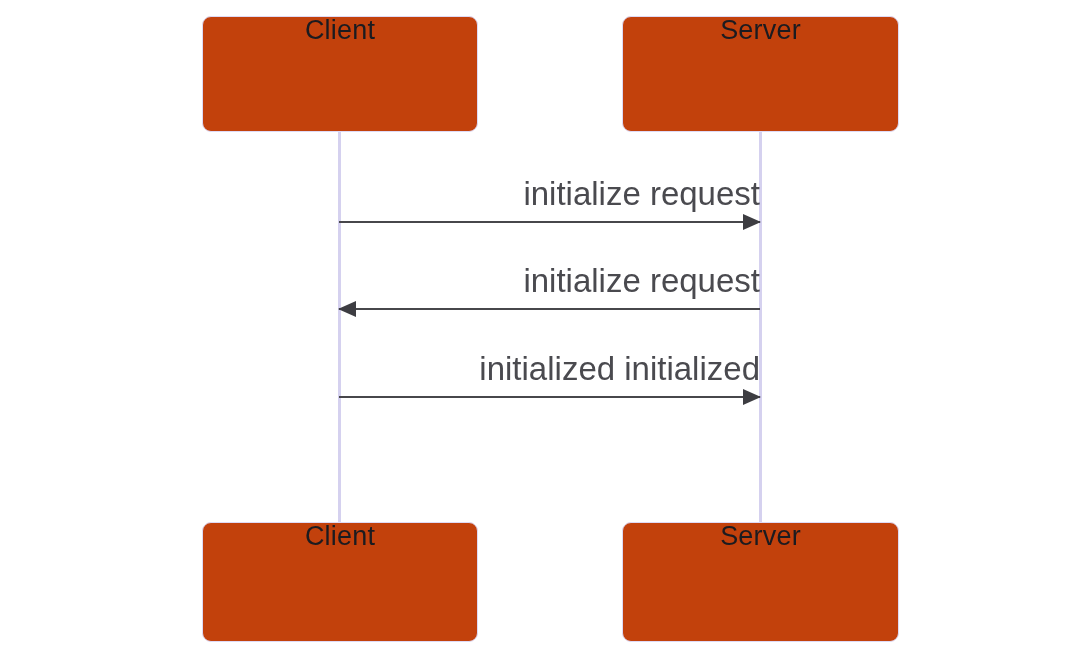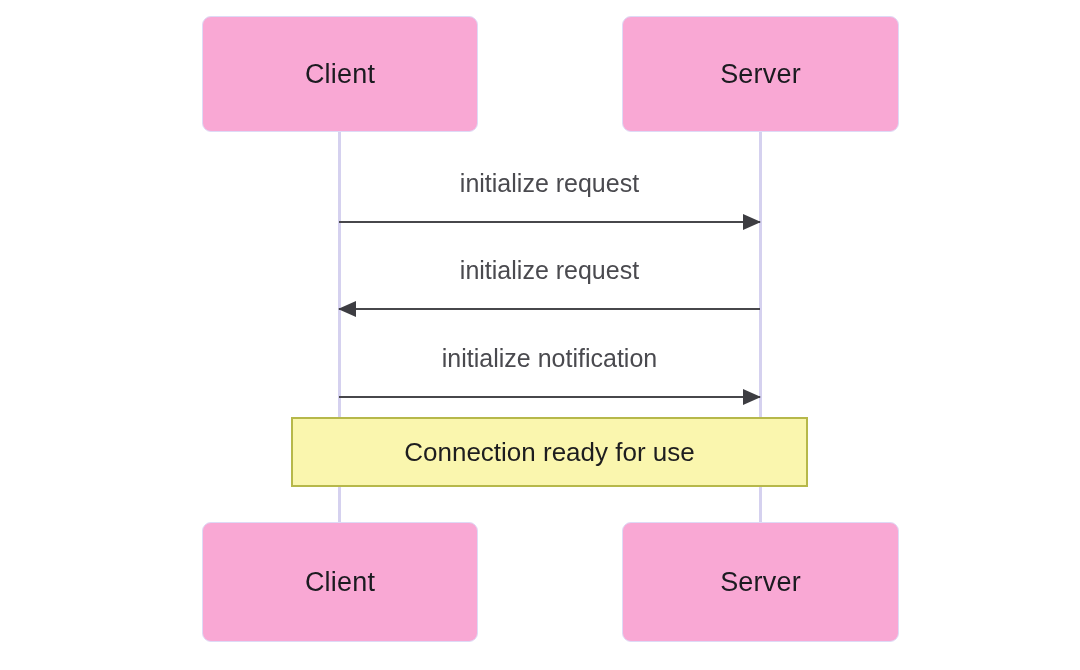--- a/index.html
+++ b/index.html
@@ -27,25 +27,24 @@
     background: #d5d1ef;
     z-index: 1;
   }
   .lifeline-client { left: 338px; top: 131px; height: 392px; }
   .lifeline-server { left: 759px; top: 131px; height: 392px; }
 
   
   .participant {
     position: absolute;
     box-sizing: border-box;
-    background: #f9a8d4;
+    background: #c2410c;
     border: 1px solid #dedaf6;
     border-radius: 9px;
     display: flex;
-    align-items: center;
     justify-content: center;
     z-index: 3;
   }
   .participant-label {
     font-size: 27px;
     color: #1b1b20;
     font-weight: 400;
     letter-spacing: 0.2px;
     line-height: 1;
   }
@@ -80,23 +79,23 @@
     border-left: 18px solid #3d3d42;
   }
   .arrowhead-left {
     left: -1px;
     border-right: 18px solid #3d3d42;
   }
   .message-label {
     position: absolute;
     left: 0;
     width: 100%;
-    bottom: 24px;
-    text-align: center;
-    font-size: 25px;
+    bottom: 9px;
+    text-align: right;
+    font-size: 33px;
     color: #4a4a4f;
     line-height: 1.1;
     white-space: nowrap;
   }
 
   .msg-1 { left: 339px; top: 221px; width: 421px; }
   .msg-2 { left: 339px; top: 308px; width: 421px; }
   .msg-3 { left: 339px; top: 396px; width: 421px; }
 
   
@@ -143,28 +142,25 @@
     <div class="arrowhead arrowhead-right"></div>
   </div>
 
   <div class="message msg-2">
     <div class="message-label">initialize request</div>
     <div class="message-line"></div>
     <div class="arrowhead arrowhead-left"></div>
   </div>
 
   <div class="message msg-3">
-    <div class="message-label">initialize notification</div>
+    <div class="message-label">initialized initialized</div>
     <div class="message-line"></div>
     <div class="arrowhead arrowhead-right"></div>
   </div>
 
-  <div class="note">
-    <span class="note-label">Connection ready for use</span>
-  </div>
 
   <div class="participant p-client-bot">
     <span class="participant-label">Client</span>
   </div>
 
   <div class="participant p-server-bot">
     <span class="participant-label">Server</span>
   </div>
 
 </div>

